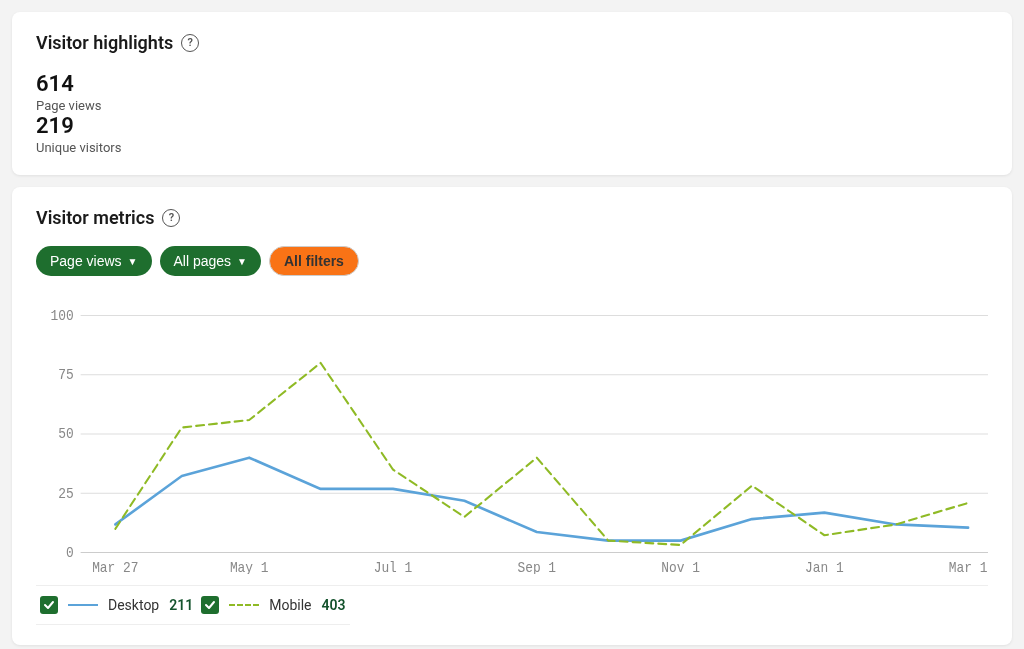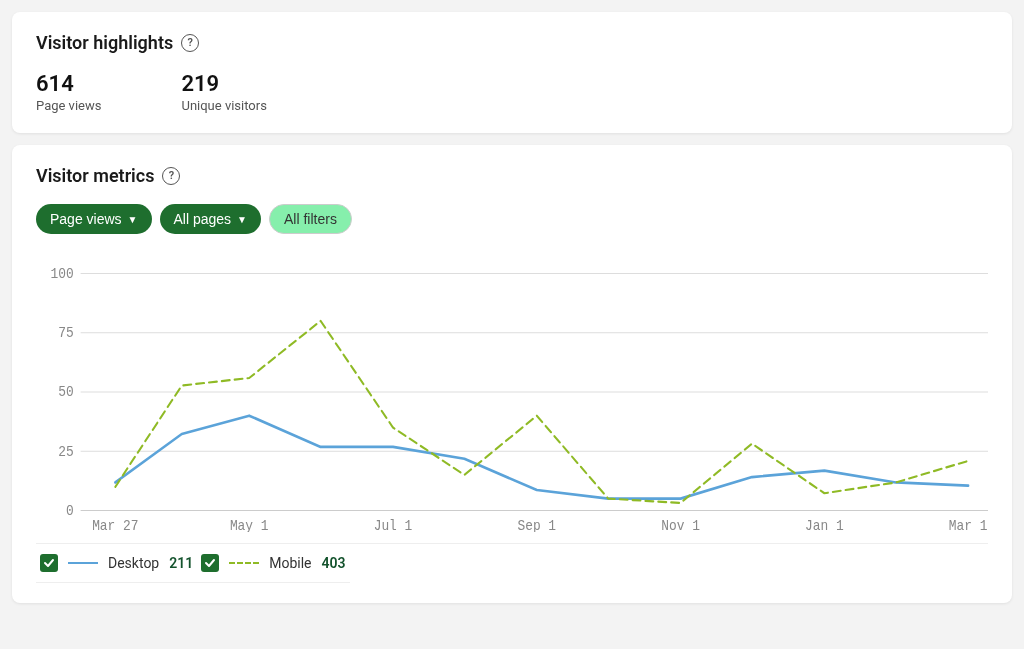--- a/index.html
+++ b/index.html
@@ -28,21 +28,21 @@
     .help-icon {
       width: 18px; height: 18px;
       border-radius: 50%;
       border: 1.5px solid #555;
       display: inline-flex; align-items: center; justify-content: center;
       font-size: 11px; color: #555; font-weight: 600; cursor: pointer;
       flex-shrink: 0;
     }
     .highlights-row {
       display: flex;
-      gap: 80px;
+      flex-direction: column;
     }
     .highlight-item .value {
       font-size: 22px;
       font-weight: 600;
       color: #111;
     }
     .highlight-item .label {
       font-size: 13px;
       color: #555;
       margin-top: 2px;
@@ -62,23 +62,24 @@
       font-size: 14px;
       cursor: pointer;
       border: none;
       font-weight: 500;
     }
     .filter-btn.active {
       background: #1e6e2e;
       color: #fff;
     }
     .filter-btn.outline {
-      background: #86efac;
+      background: #f97316;
       color: #333;
       border: 1.5px solid #ccc;
+      font-weight: bold;
     }
     .chevron-icon {
       font-size: 10px;
     }
 
     
     .chart-container {
       position: relative;
       width: 100%;
       height: 280px;

